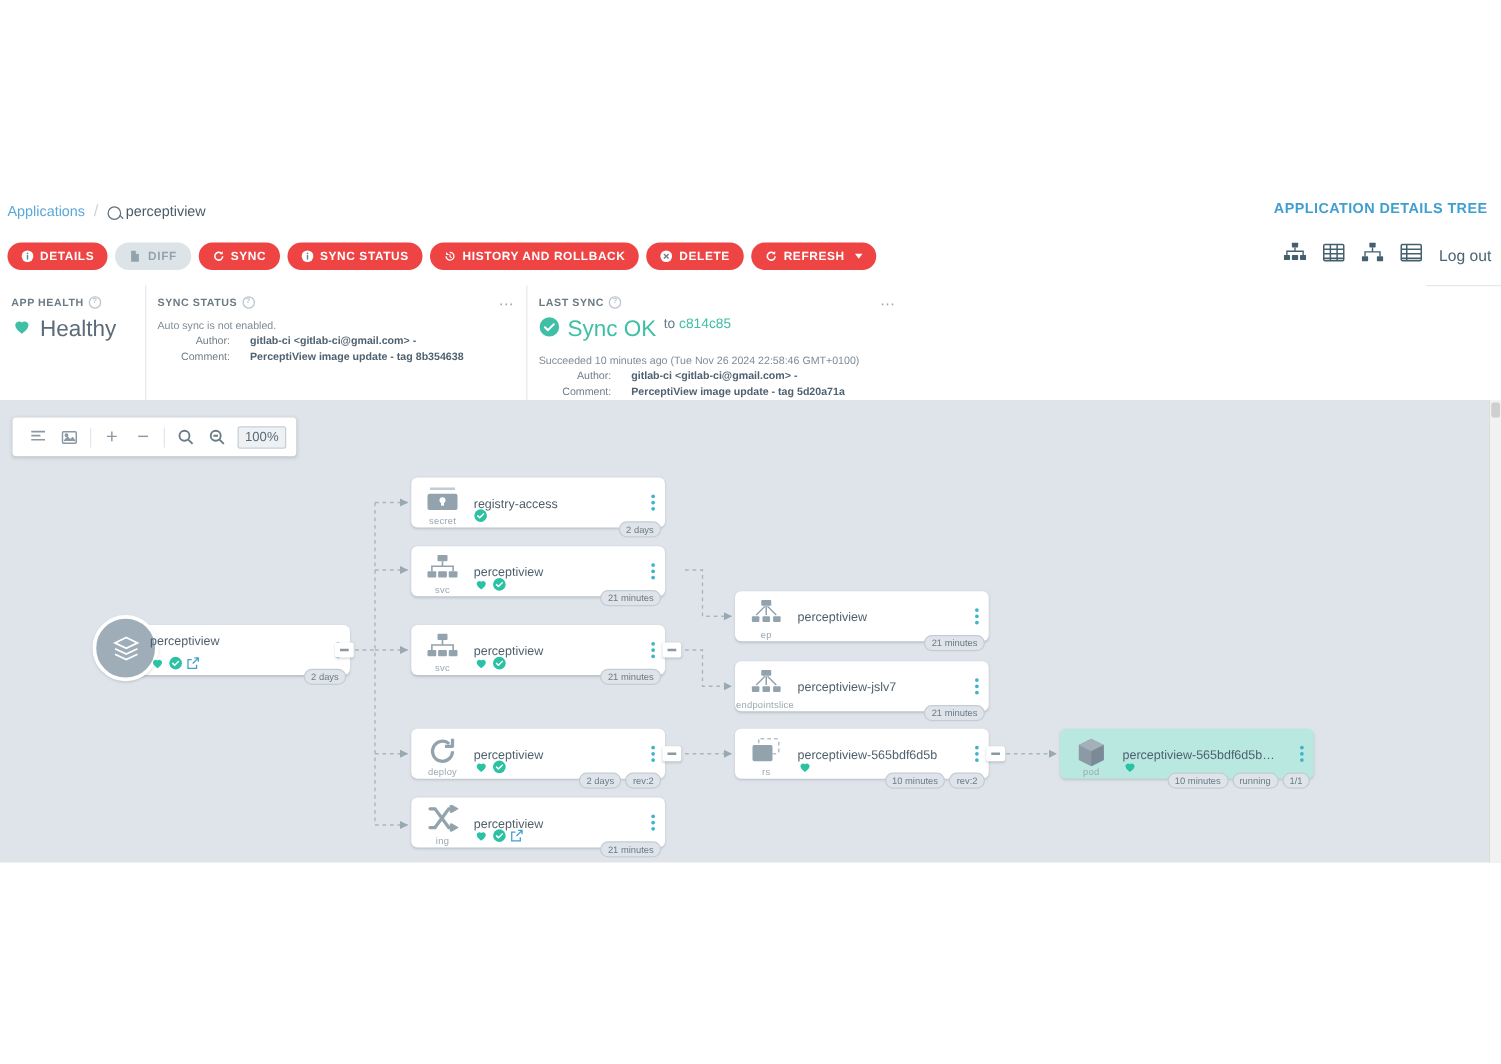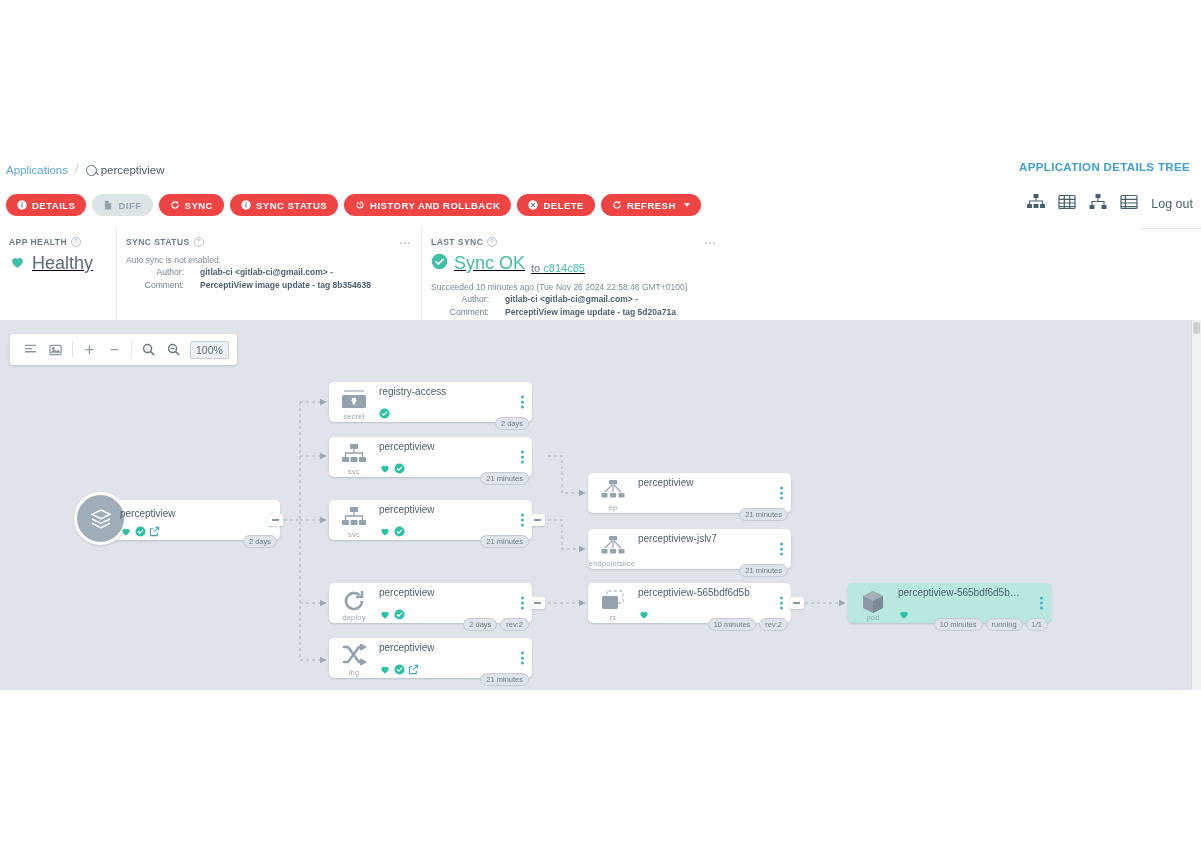--- a/index.html
+++ b/index.html
@@ -56,21 +56,21 @@
   .p-last{width:283px;}
   .slabel{
     font-size:8.5px;font-weight:bold;color:#6b7b86;letter-spacing:.45px;
     display:flex;align-items:center;gap:4px;margin-bottom:6px;
   }
   .qmark{
     width:8px;height:8px;border-radius:50%;border:1px solid #b9c3cb;color:#b9c3cb;
     font-size:6px;line-height:7px;text-align:center;font-weight:bold;display:inline-block;
   }
   .dots3{position:absolute;right:9px;top:8px;color:#9aa8b2;font-size:12px;letter-spacing:1px;cursor:pointer;}
-  .bigstat{display:flex;align-items:flex-end;gap:6px;text-decoration:underline;}
+  .bigstat{display:flex;align-items:flex-start;gap:6px;}
   .bigstat .txt{font-size:18px;color:#5b6b77;font-weight:normal;}
   .bigstat .txt.green{color:#3fbfa5;}
   .sub-to{font-size:11px;color:#6b7b86;}
   .sub-to .rev{color:#3fbfa5;}
   .heart{display:inline-block;}
   .okcircle{display:inline-block;}
   .smalltxt{font-size:8.5px;color:#7e8c96;margin-top:7px;line-height:1.45;}
   .kvrow{display:flex;font-size:8.5px;color:#5d6d78;line-height:1.5;}
   .kvrow .k{width:58px;text-align:right;padding-right:16px;color:#6f7e88;}
   .kvrow .v{font-weight:bold;color:#4f6170;}
@@ -103,21 +103,21 @@
   .node.app{border-radius:5px;}
   .node.selected{background:#b9e8e1;}
   .node-icon{
     position:absolute;left:8px;top:6px;width:34px;text-align:center;color:#93a3ae;
   }
   .node-kind{
     position:absolute;left:4px;bottom:1px;width:42px;text-align:center;
     font-size:7.5px;color:#9aa8b2;letter-spacing:.2px;
   }
   .node-title{
-    position:absolute;left:50px;top:4px;right:28px;font-size:10px;color:#4e5f6b;
+    position:absolute;left:50px;top:16px;right:28px;font-size:10px;color:#4e5f6b;
     white-space:nowrap;overflow:hidden;text-overflow:ellipsis;
   }
   .node-icons{position:absolute;left:50px;top:23px;display:flex;align-items:center;gap:3px;}
   .kebab{
     position:absolute;right:8px;top:50%;transform:translateY(-50%);
     display:flex;flex-direction:column;gap:2px;cursor:pointer;
   }
   .kebab i{width:3px;height:3px;border-radius:50%;background:#3fb3c9;display:block;}
   .tags{position:absolute;right:3px;bottom:-8px;display:flex;gap:3px;}
   .tag{

